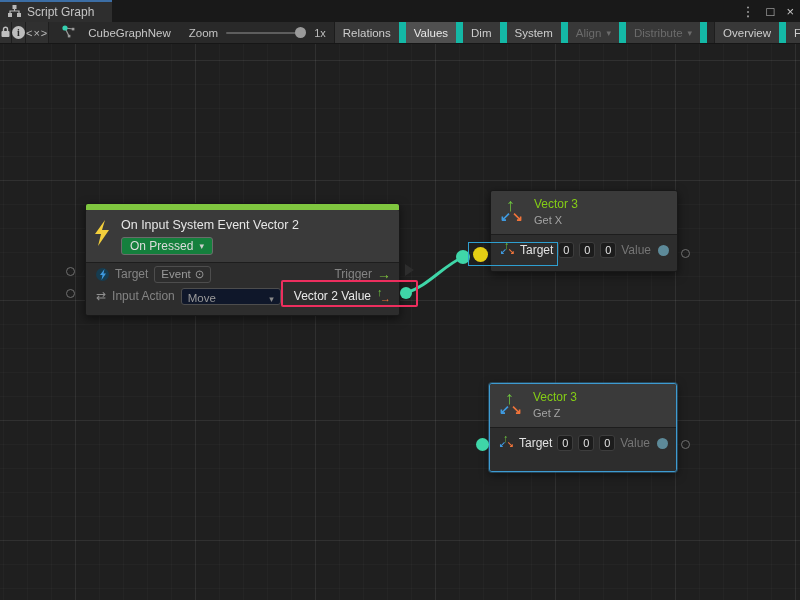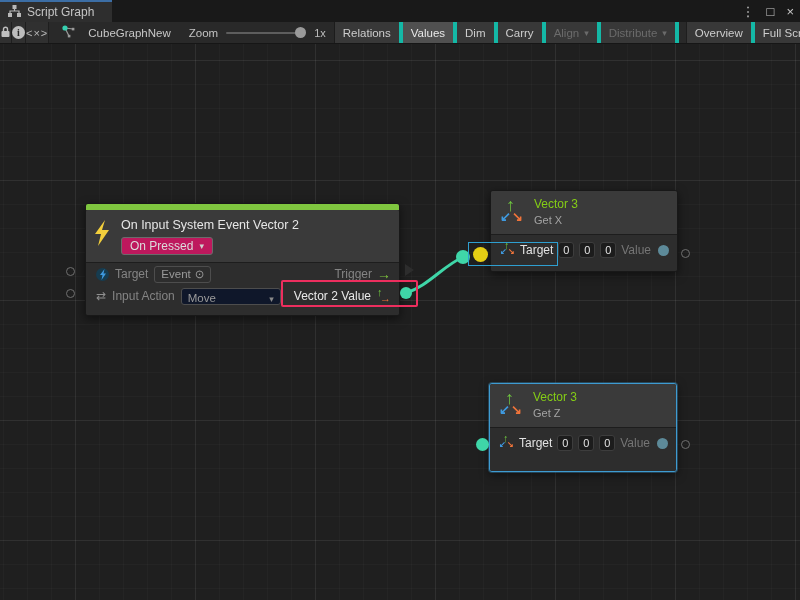--- a/index.html
+++ b/index.html
@@ -26,21 +26,21 @@
   .tcell.info { width:31px; }
   .tcell.code { width:64px; color:#b9b9b9; font-size:11px; letter-spacing:1px; }
   .graphchip { display:flex; align-items:center; gap:12px; padding:0 10px 0 12px; }
   .zoomwrap { display:flex; align-items:center; gap:8px; padding:8px 8px; }
   .zoomtrack { position:relative; width:80px; height:2px; background:#5e5e5e; border-radius:1px; }
   .zoomhandle { position:absolute; top:-5px; left:69px; width:11px; height:11px;
     border-radius:50%; background:#9a9a9a; }
   .zoomval { color:#bdbdbd; font-size:11px; }
   .btnrow { display:flex; align-items:stretch; border-left:1px solid #1c1c1c; flex:1; }
   .tbtn { display:flex; align-items:center; gap:4px; padding:1px 8px; background:#383838;
-    border-right:4px solid #14b8a6; color:#cdcdcd; }
+    border-right:7px solid #14b8a6; color:#cdcdcd; }
   .tbtn.active { background:#505050; color:#e8e8e8; }
   .tbtn.disabled { color:#6b6b6b; }
   .tbtn .caret { font-size:9px; margin-left:1px; }
   .tgap { width:8px; background:#292929; border-right:1px solid #1e1e1e; }
 
   .infoicon { width:13px; height:13px; border-radius:50%; background:#bdbdbd; color:#262626;
     font-size:10px; font-weight:bold; display:flex; align-items:center; justify-content:center;
     font-family:"Liberation Serif", serif; }
 
   
@@ -62,21 +62,21 @@
   .node .header { background:#3a3a3a; border-radius:2px 2px 0 0; }
   .node .body  { border-top:1px solid #1d1d1d; background:#2d2d2d; border-radius:0 0 2px 2px; }
 
   
   .evnode { left:85px; top:159px; width:315px; }
   .evnode .stripe { height:6px; background:#7fc63f; border-radius:2px 2px 0 0; }
   .evnode .header { display:flex; align-items:flex-start; gap:10px; padding:8px 10px 7px 7px; }
   .bolt { flex:0 0 auto; margin-top:2px; }
   .evtitle { color:#e6e6e6; font-size:12.5px; }
   .dropdown { margin-top:5px; display:inline-flex; align-items:center; gap:6px;
-    background:#be185d; border:1px solid #6b6b6b; border-radius:3px; padding:1px 8px;
+    background:#15803d; border:1px solid #6b6b6b; border-radius:3px; padding:1px 8px;
     color:#dcdcdc; font-size:12px; }
   .dropdown .caret { font-size:9px; color:#cfcfcf; }
   .evrow { display:flex; align-items:center; gap:6px; height:22px; padding:0 8px 0 10px; }
   .evrow .right { margin-left:auto; display:flex; align-items:center; gap:5px; }
   .dimlabel { color:#848484; }
   .chip { display:inline-flex; align-items:center; gap:4px; border:1px solid #4d4d4d;
     border-radius:3px; padding:0 6px; height:17px; color:#9a9a9a; font-size:11.5px; }
   .movedrop { width:100px; height:17px; display:inline-flex; align-items:flex-end;
     justify-content:space-between; background:#0f172a; border:1px solid #4d4d4d;
     border-radius:3px; padding:0 6px; color:#9a9a9a; font-size:11.5px; }
@@ -190,21 +190,21 @@
       <div class="tbtn">
         <span>Relations</span>
       </div>
       <div class="tbtn active">
         <span>Values</span>
       </div>
       <div class="tbtn">
         <span>Dim</span>
       </div>
       <div class="tbtn">
-        <span>Carry</span>
+        <span>System</span>
       </div>
       <div class="tbtn disabled">
         <span>Align</span>
         <span class="caret">▾</span>
       </div>
       <div class="tbtn disabled">
         <span>Distribute</span>
         <span class="caret">▾</span>
       </div>
       <div class="tgap"></div>

